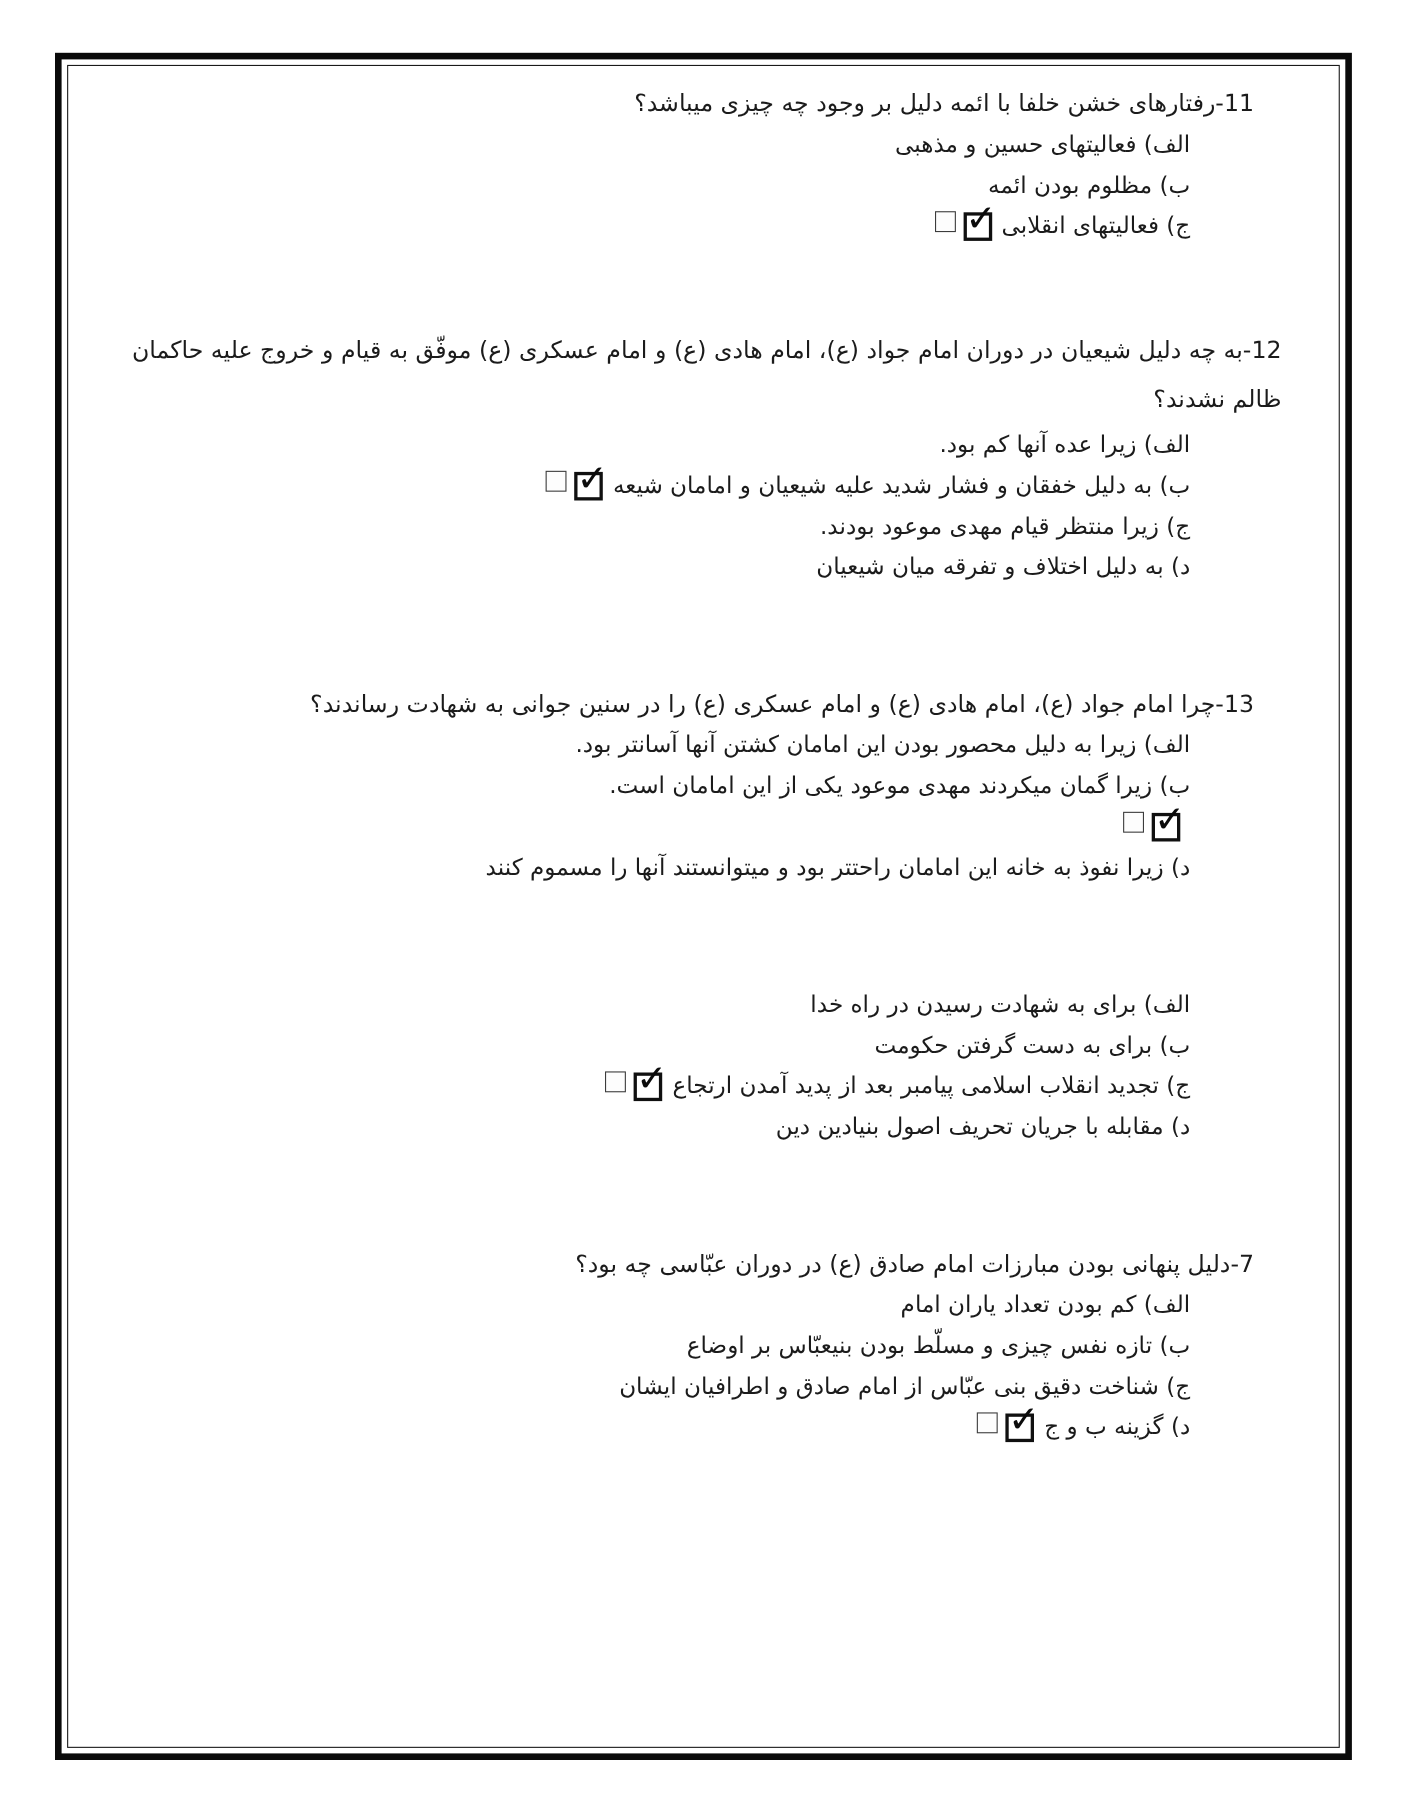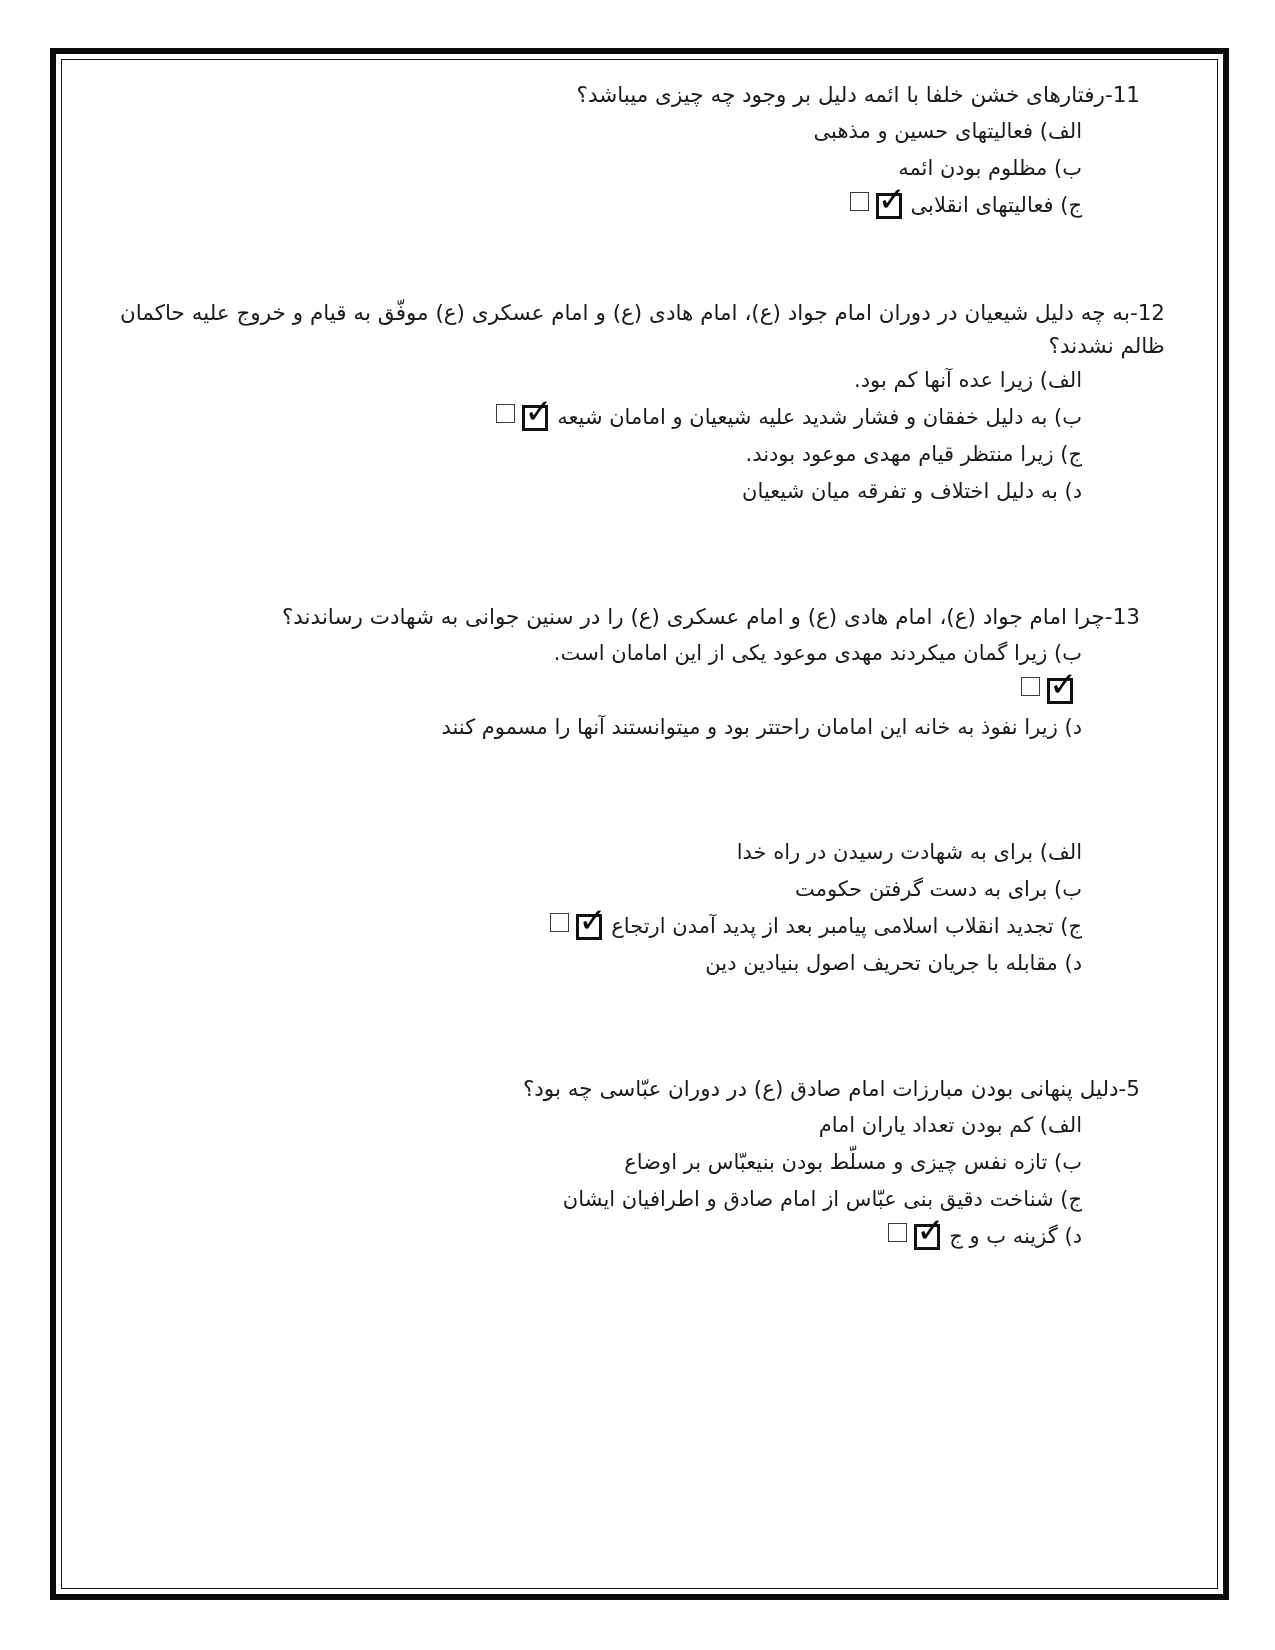--- a/index.html
+++ b/index.html
@@ -44,21 +44,21 @@
   }
   .q { margin: 0 0 88px 0; }
   .q.q11 { margin-bottom: 72px; }
   .q-title {
     margin-left: 0;
     margin-right: 30px;
     font-size: 21.5px;
   }
   .q-title.wide {
     margin-right: 5px;
-    line-height: 33px;
+    line-height: 45px;
   }
   .opt {
     margin-right: 88px;
     white-space: nowrap;
   }
   
   .cb {
     display: inline-block;
     box-sizing: border-box;
     direction: ltr;
@@ -123,20 +123,23 @@
         <span>ج) زیرا منتظر قیام مهدی موعود بودند.</span>
       </div>
       <div class="opt">
         <span>د) به دلیل اختلاف و تفرقه میان شیعیان</span>
       </div>
     </section>
 
     <section class="q">
       <div class="q-title">13-چرا امام جواد (ع)، امام هادی (ع) و امام عسکری (ع) را در سنین جوانی به شهادت رساندند؟</div>
       <div class="opt">
+        <span>الف) زیرا به دلیل محصور بودن این امامان کشتن آنها آسانتر بود.</span>
+      </div>
+      <div class="opt">
         <span>ب) زیرا گمان میکردند مهدی موعود یکی از این امامان است.</span>
       </div>
       <div class="opt">
         <span class="cb checked"><span class="tick">✓</span></span><span class="cb empty"></span>
       </div>
       <div class="opt">
         <span>د) زیرا نفوذ به خانه این امامان راحتتر بود و میتوانستند آنها را مسموم کنند</span>
       </div>
     </section>
 
@@ -149,21 +152,21 @@
       </div>
       <div class="opt">
         <span>ج) تجدید انقلاب اسلامی پیامبر بعد از پدید آمدن ارتجاع</span><span class="cb checked"><span class="tick">✓</span></span><span class="cb empty"></span>
       </div>
       <div class="opt">
         <span>د) مقابله با جریان تحریف اصول بنیادین دین</span>
       </div>
     </section>
 
     <section class="q">
-      <div class="q-title">5-دلیل پنهانی بودن مبارزات امام صادق (ع) در دوران عبّاسی چه بود؟</div>
+      <div class="q-title">7-دلیل پنهانی بودن مبارزات امام صادق (ع) در دوران عبّاسی چه بود؟</div>
       <div class="opt">
         <span>الف) کم بودن تعداد یاران امام</span>
       </div>
       <div class="opt">
         <span>ب) تازه نفس چیزی و مسلّط بودن بنیعبّاس بر اوضاع</span>
       </div>
       <div class="opt">
         <span>ج) شناخت دقیق بنی عبّاس از امام صادق و اطرافیان ایشان</span>
       </div>
       <div class="opt">

